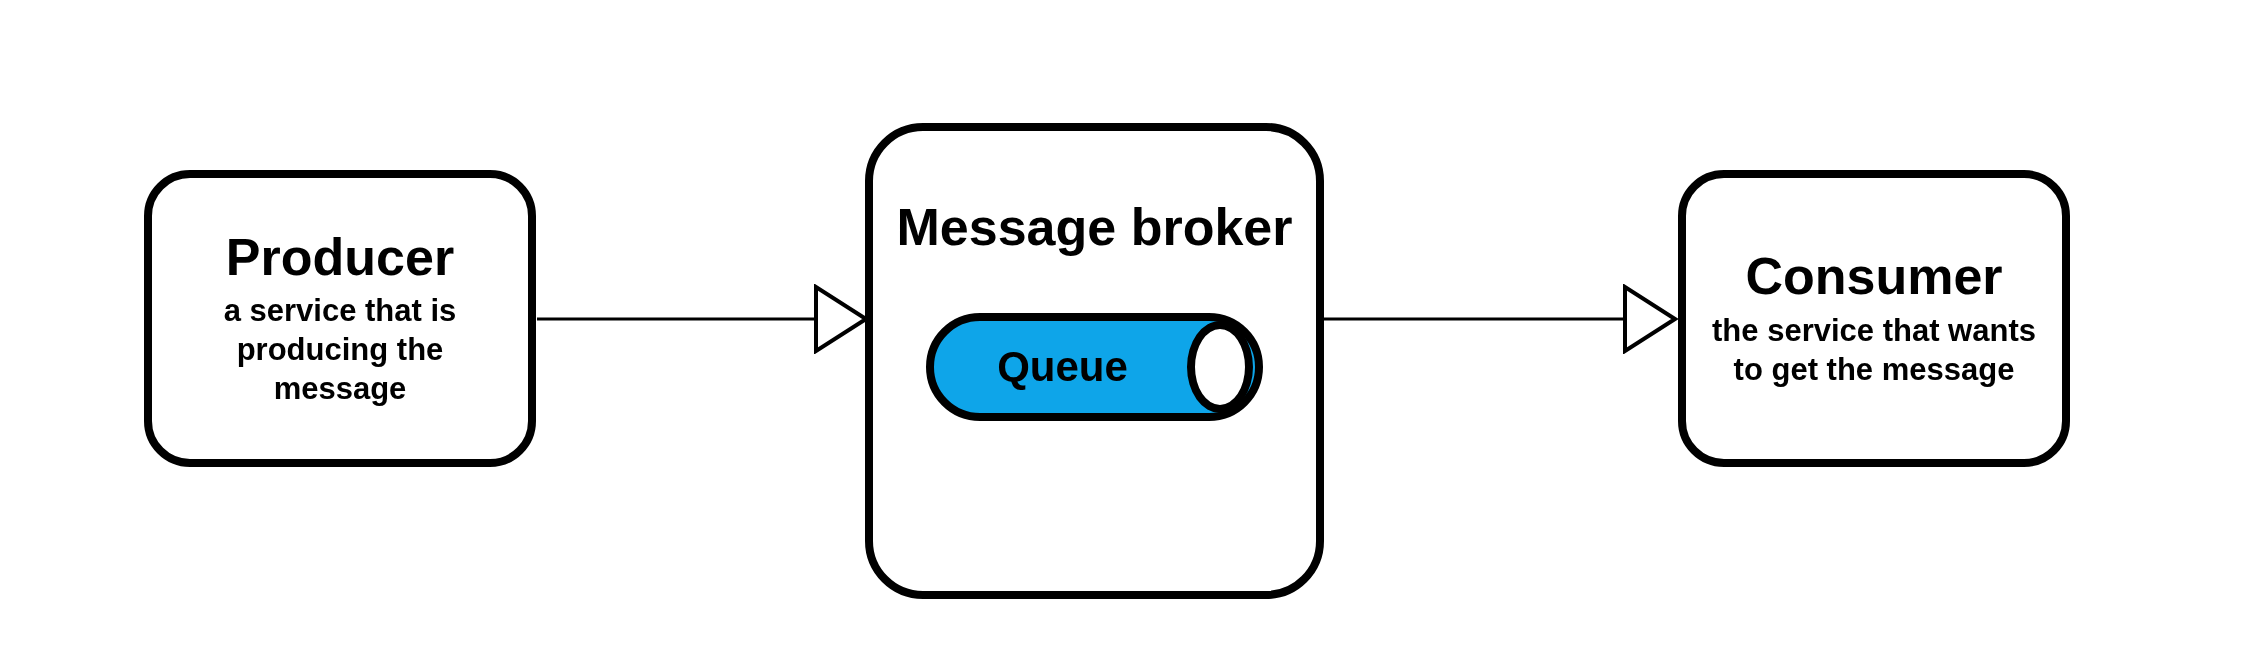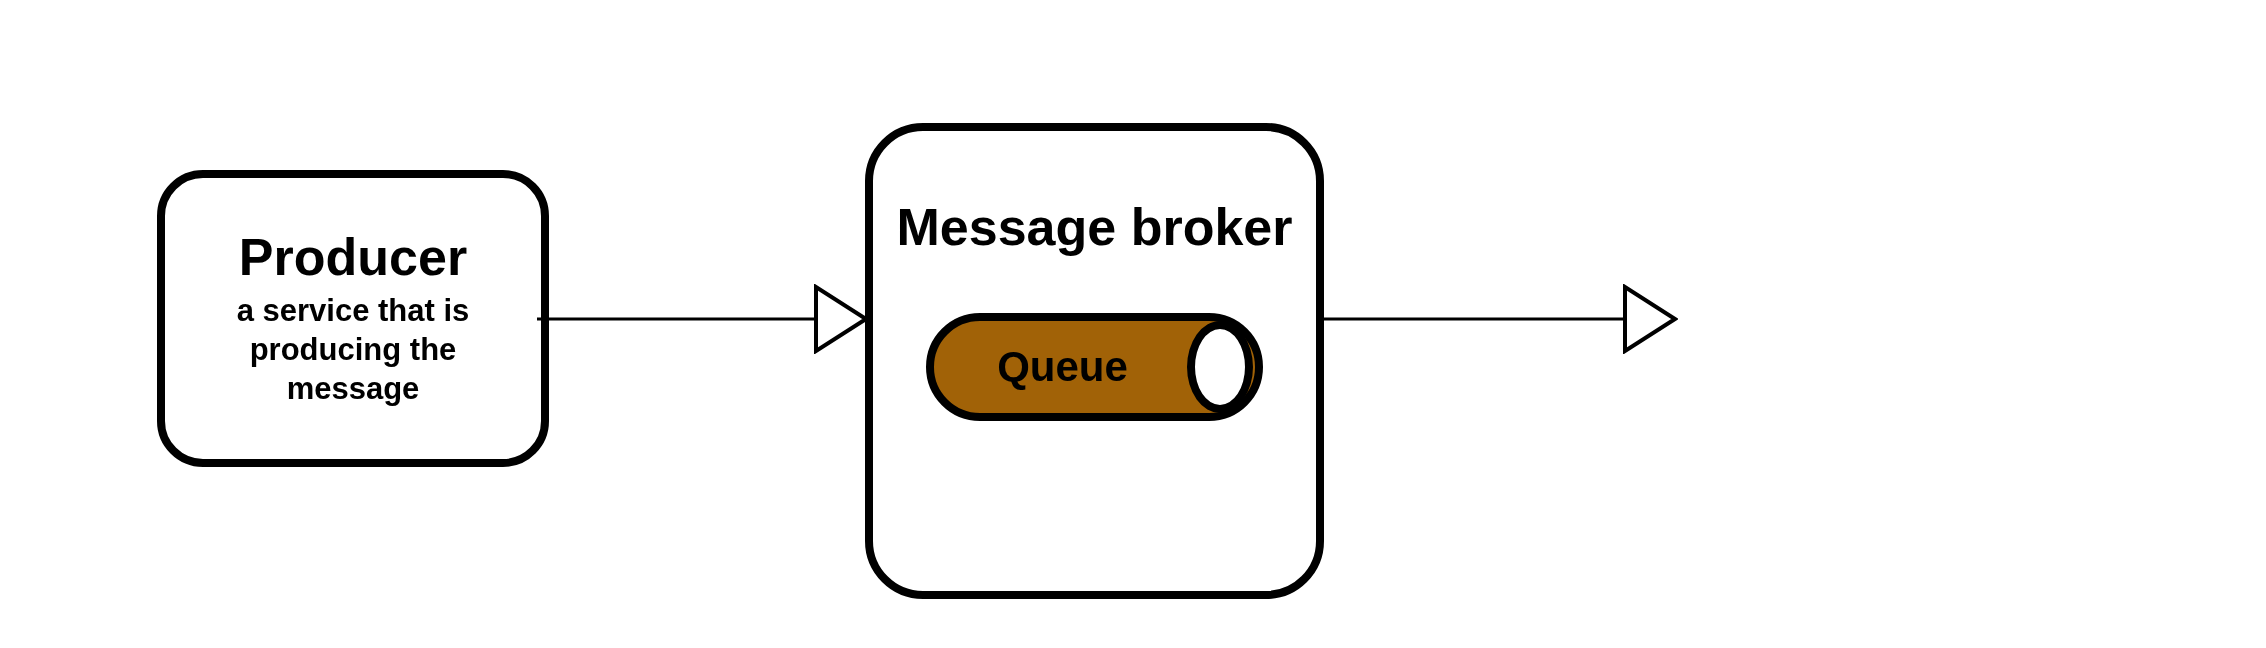--- a/index.html
+++ b/index.html
@@ -25,21 +25,21 @@
     flex-direction: column;
     align-items: center;
     text-align: center;
   }
   .node.small {
     width: 392px;
     height: 297px;
     border-radius: 46px;
     justify-content: center;
   }
-  #producer { left: 157px; top: 170px; }
+  #producer { left: 144px; top: 170px; }
   #consumer { left: 1678px; top: 170px; }
   #broker {
     left: 865px;
     top: 123px;
     width: 459px;
     height: 476px;
     border-radius: 58px;
     justify-content: flex-start;
     padding-top: 68px;
   }
@@ -57,21 +57,21 @@
     margin-top: 5px;
   }
   .cylinder {
     position: relative;
     box-sizing: border-box;
     width: 337px;
     height: 108px;
     margin-top: 57px;
     border: 8px solid #000000;
     border-radius: 54px;
-    background: #a16207;
+    background: #0ea5e9;
     display: flex;
     align-items: center;
     justify-content: center;
     padding-right: 64px;
   }
   .cylinder-cap {
     position: absolute;
     box-sizing: border-box;
     right: 2px;
     top: 50%;
@@ -115,14 +115,19 @@
       <div class="cylinder-cap"></div>
       <div class="queue-label">Queue</div>
     </div>
   </div>
 
   <svg class="arrow" style="left:1324px; top:284px;" width="354" height="70" viewBox="0 0 354 70">
     <line x1="0" y1="35" x2="301" y2="35" stroke="#000000" stroke-width="3"></line>
     <polygon points="301,3 301,67 351,35" fill="#ffffff" stroke="#000000" stroke-width="4" stroke-linejoin="miter"></polygon>
   </svg>
 
+  <div class="node small" id="consumer">
+    <div class="node-title">Consumer</div>
+    <div class="node-subtitle">the service that wants
+to get the message</div>
+  </div>
 
 </div>
 
 </body></html>

